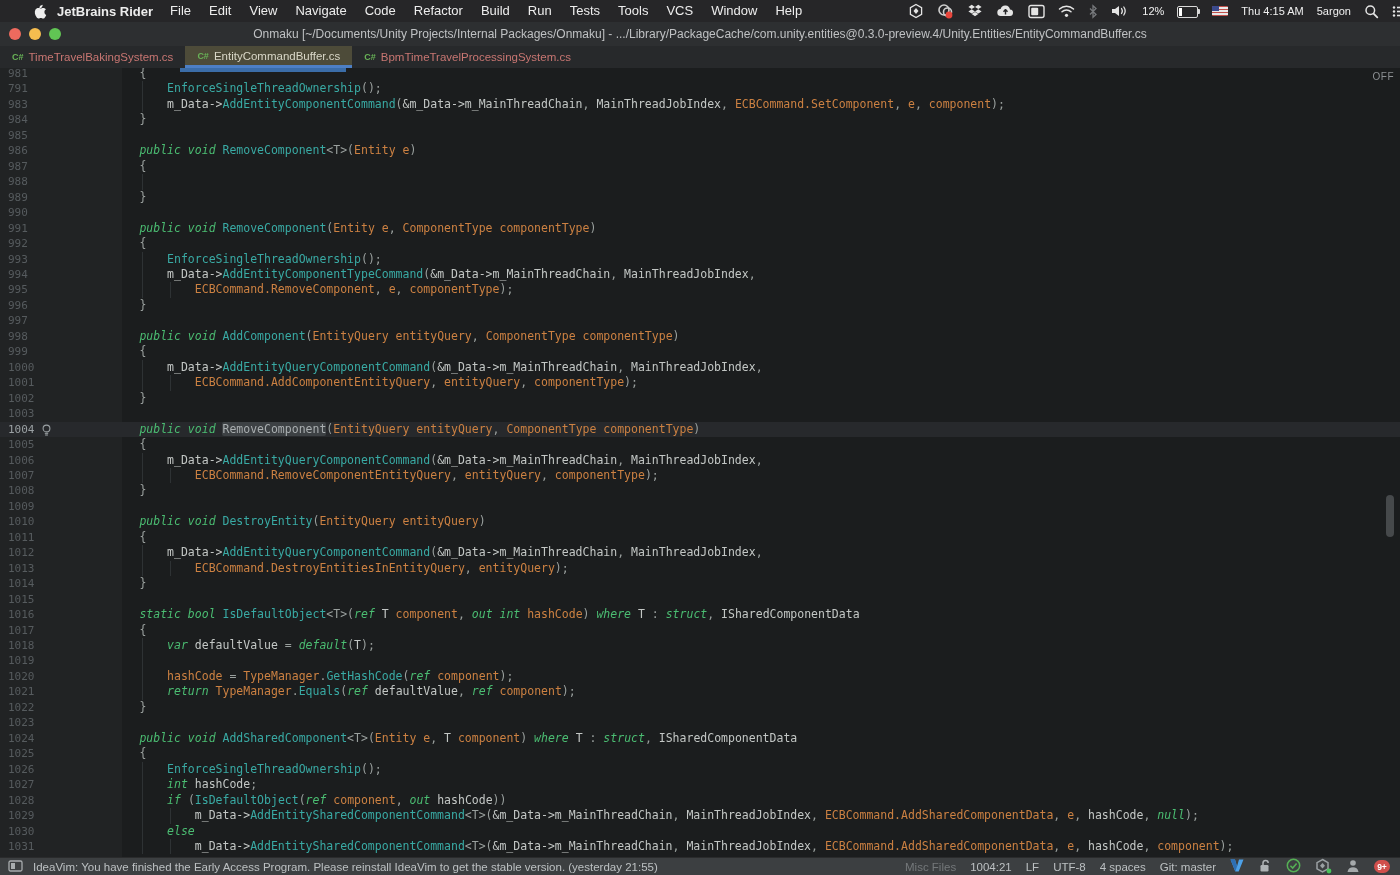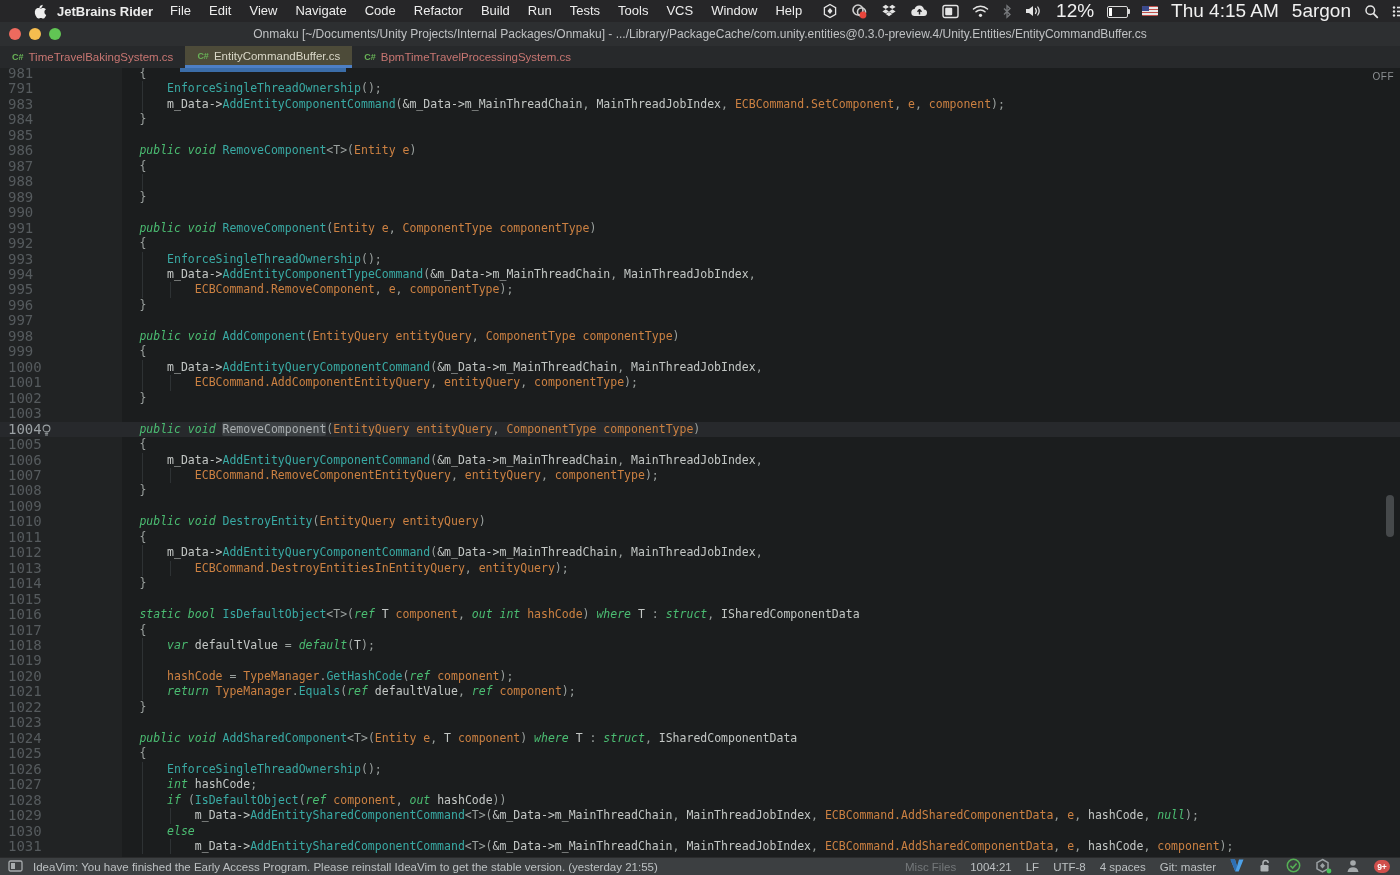--- a/index.html
+++ b/index.html
@@ -7,21 +7,21 @@
        font-family:"Liberation Sans",sans-serif;-webkit-font-smoothing:antialiased;}
   
   .menubar{position:absolute;left:0;top:0;width:1400px;height:22px;background:#262628;
            display:flex;align-items:center;justify-content:space-between;color:#ededed;font-size:13px;padding-left:20px;}
   .mb-left{display:flex;align-items:center;height:22px;}
   .mb-apple{margin:0 10px 0 14px;display:flex;align-items:center;}
   .mb-app{font-weight:bold;margin-right:8px;}
   .mb-items{display:flex;align-items:center;}
   .menu-item{padding:0 9px;line-height:22px;cursor:default;}
   .mb-right{display:flex;align-items:center;gap:13px;padding-right:12px;height:22px;}
-  .mb-right .txt{font-size:19px;color:#f0f0f0;}
+  .mb-right .txt{font-size:11px;color:#f0f0f0;}
   .mb-ic{display:flex;align-items:center;position:relative;}
   
   .titlebar{position:absolute;left:0;top:22px;width:1400px;height:24px;background:#2d2f31;
             border-bottom:1px solid #1e1f20;}
   .traffic{position:absolute;left:9px;top:6px;display:flex;gap:8px;}
   .tl{width:12px;height:12px;border-radius:50%;}
   .tl.red{background:#ee6a5e;} .tl.yellow{background:#f5bd4f;} .tl.green{background:#61c554;}
   .title-text{position:absolute;left:0;right:0;top:0;height:24px;line-height:24px;text-align:center;
               color:#bfc1c3;font-size:12px;white-space:nowrap;}
   
@@ -29,21 +29,21 @@
   .tab{display:flex;align-items:center;gap:5px;padding:0 12px;height:22px;font-size:11.5px;
        color:#c87672;cursor:default;box-sizing:border-box;}
   .tab .csicon{font-size:9px;font-weight:bold;color:#68b357;letter-spacing:0;}
   .tab.active{background:#4d4b39;color:#d9d7c7;border-bottom:3px solid #4d7fc4;}
   
   .editor{position:absolute;left:0;top:68px;width:1400px;height:789px;background:#1b1d1e;overflow:hidden;}
   .gutterbg{position:absolute;left:0;top:0;width:122px;height:100%;background:#212324;z-index:0;}
   .sel-sliver{position:absolute;z-index:1;background:#3b6da8;}
   .code-row{position:absolute;left:0;width:1400px;height:15.46px;z-index:2;}
   .code-row.current{background:#27292c;}
-  .ln{position:absolute;left:8px;top:0;font-family:"DejaVu Sans Mono",monospace;font-size:14px;
+  .ln{position:absolute;left:8px;top:0;font-family:"DejaVu Sans Mono",monospace;font-size:11px;
       line-height:15.46px;color:#565b5e;}
   .code-row.current .ln{color:#9ba1a4;}
   .guide{position:absolute;top:0;width:1px;height:15.46px;background:#2e3234;}
   .ct{position:absolute;left:84px;top:0;white-space:pre;font-family:"DejaVu Sans Mono",monospace;
       font-size:11.5px;line-height:15.46px;color:#c3c7c5;}
   .tk-kw{color:#4bbd72;font-style:italic;}
   .tk-fn{color:#39aaa4;}
   .tk-arg{color:#cc8142;}
   .tk-pl{color:#c3c7c5;}
   .tk-pun{color:#9aa09e;}

